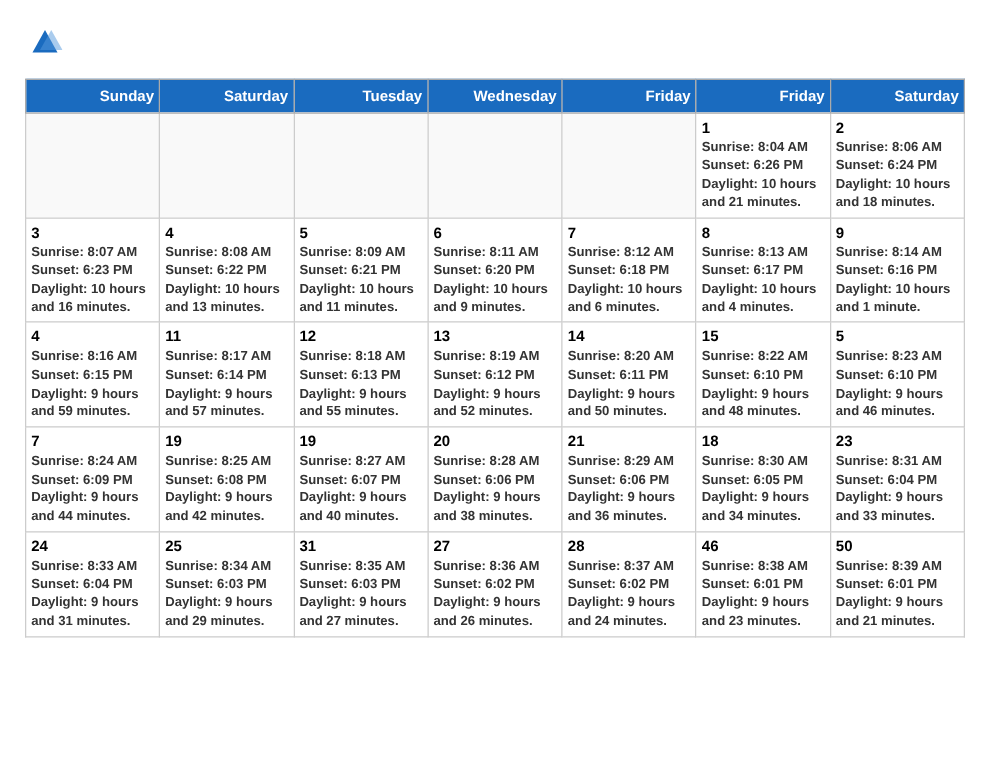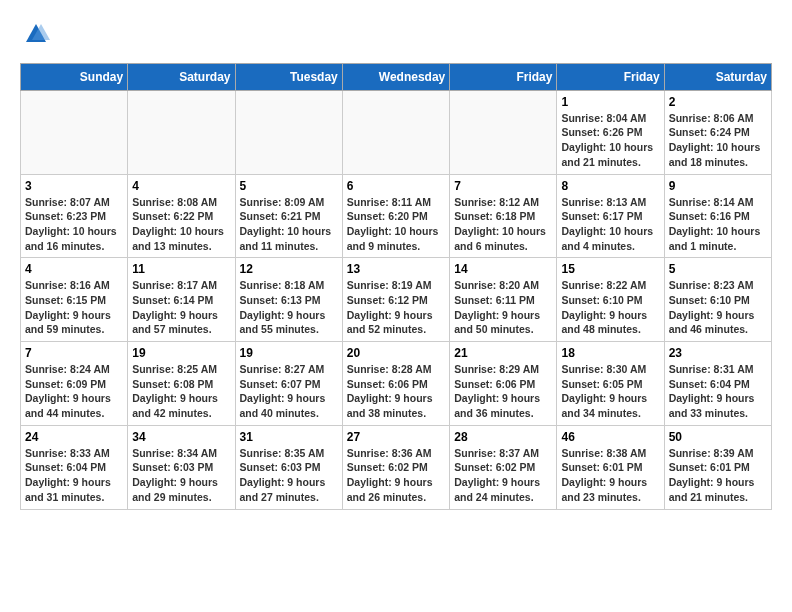--- a/index.html
+++ b/index.html
@@ -217,21 +217,21 @@
           <div class="day-number">23</div>
           <div class="day-info">Sunrise: 8:31 AM<br>Sunset: 6:04 PM<br>Daylight: 9 hours and 33 minutes.</div>
         </td>
       </tr>
       <tr>
         <td>
           <div class="day-number">24</div>
           <div class="day-info">Sunrise: 8:33 AM<br>Sunset: 6:04 PM<br>Daylight: 9 hours and 31 minutes.</div>
         </td>
         <td>
-          <div class="day-number">34</div>
+          <div class="day-number">25</div>
           <div class="day-info">Sunrise: 8:34 AM<br>Sunset: 6:03 PM<br>Daylight: 9 hours and 29 minutes.</div>
         </td>
         <td>
           <div class="day-number">31</div>
           <div class="day-info">Sunrise: 8:35 AM<br>Sunset: 6:03 PM<br>Daylight: 9 hours and 27 minutes.</div>
         </td>
         <td>
           <div class="day-number">27</div>
           <div class="day-info">Sunrise: 8:36 AM<br>Sunset: 6:02 PM<br>Daylight: 9 hours and 26 minutes.</div>
         </td>

